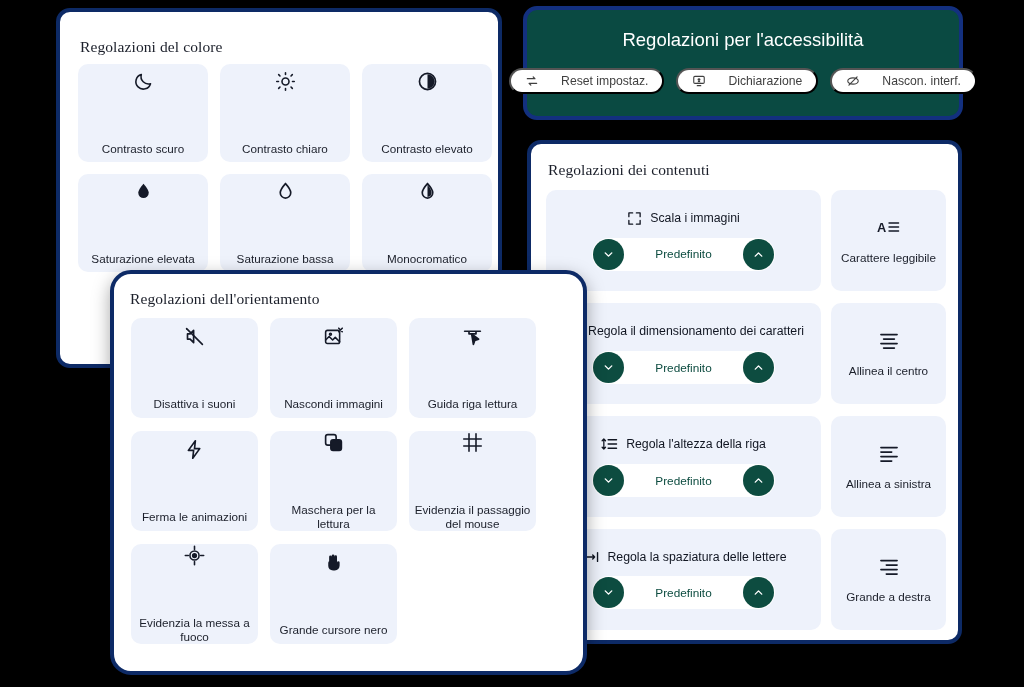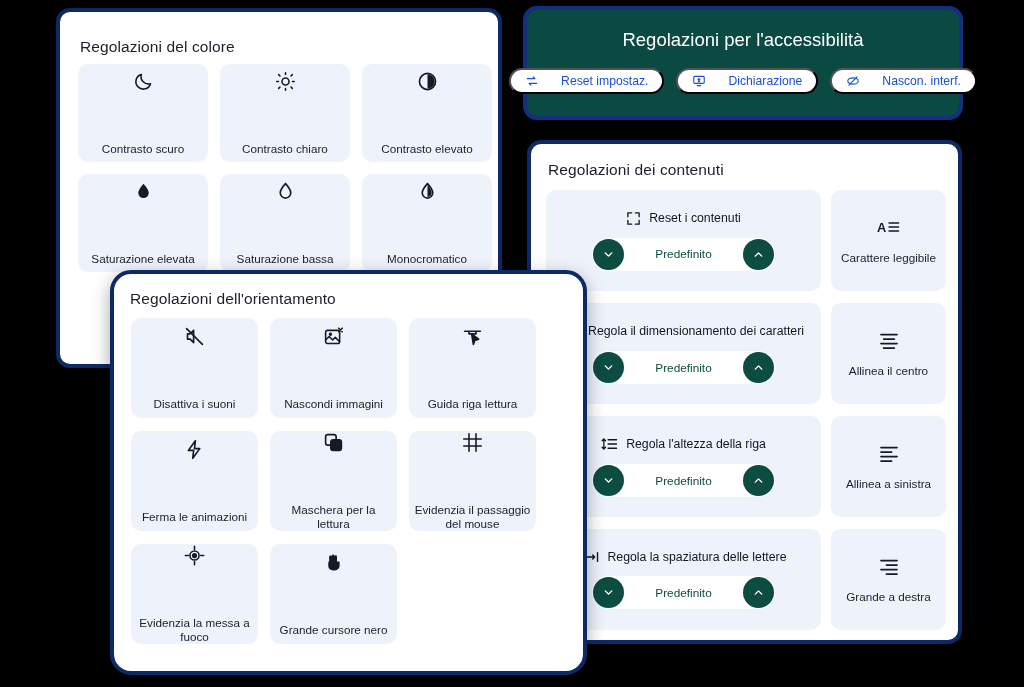--- a/index.html
+++ b/index.html
@@ -17,20 +17,21 @@
     background: #ffffff;
     border: 4px solid #0d2a66;
     border-radius: 14px;
     box-shadow: 0 6px 18px rgba(0,0,0,0.35);
   }
   .panel-title {
     font-size: 15.5px;
     color: #1b1f2a;
     font-weight: 400;
     letter-spacing: .1px;
+    font-family: Liberation Serif, serif;
   }
 
   
   .tile {
     background: #eef2fb;
     border-radius: 10px;
     display: flex;
     flex-direction: column;
     align-items: center;
     justify-content: center;
@@ -61,21 +62,21 @@
     background: #0a4a42; border-color: #13307f;
   }
   #a11y-panel .a11y-title {
     text-align: center; color: #fff; font-size: 18.5px;
     margin-top: 19px; font-weight: 400;
   }
   .pill-row {
     display: flex; justify-content: center; gap: 12px; margin-top: 17px;
   }
   .pill {
-    background: #ffffff; color: #1d4ed8;
+    background: #ffffff; color: #404040;
     border-radius: 999px; height: 26px;
     display: inline-flex; align-items: center; gap: 22px;
     padding: 0 14px; font-size: 12.2px; cursor: pointer;
     white-space: nowrap;
   }
   .pill .ic { line-height: 0; }
 
   
   #content-panel { left: 527px; top: 140px; width: 435px; height: 504px; }
   #content-panel .panel-title { position: absolute; left: 17px; top: 17px; }
@@ -239,21 +240,21 @@
     <h2 class="panel-title">Regolazioni dei contenuti</h2>
     <div class="cgrid">
 
       <div class="stepper-card">
         <div class="stepper-head">
           <span class="ic">
             <svg width="15" height="15" viewBox="0 0 24 24" fill="none" stroke="currentColor" stroke-width="2.1" stroke-linecap="round" stroke-linejoin="round">
                 <path d="M9 3H3v6M15 3h6v6M9 21H3v-6M15 21h6v-6"></path>
               </svg>
           </span>
-          <span>Reset i contenuti</span>
+          <span>Scala i immagini</span>
         </div>
         <div class="stepper">
           <span class="step-btn">
             <svg width="13" height="13" viewBox="0 0 24 24" fill="none" stroke="currentColor" stroke-width="2.6" stroke-linecap="round" stroke-linejoin="round">
                 <path d="M6 9l6 6 6-6"></path>
               </svg>
           </span>
           <span class="step-val">Predefinito</span>
           <span class="step-btn">
             <svg width="13" height="13" viewBox="0 0 24 24" fill="none" stroke="currentColor" stroke-width="2.6" stroke-linecap="round" stroke-linejoin="round">

